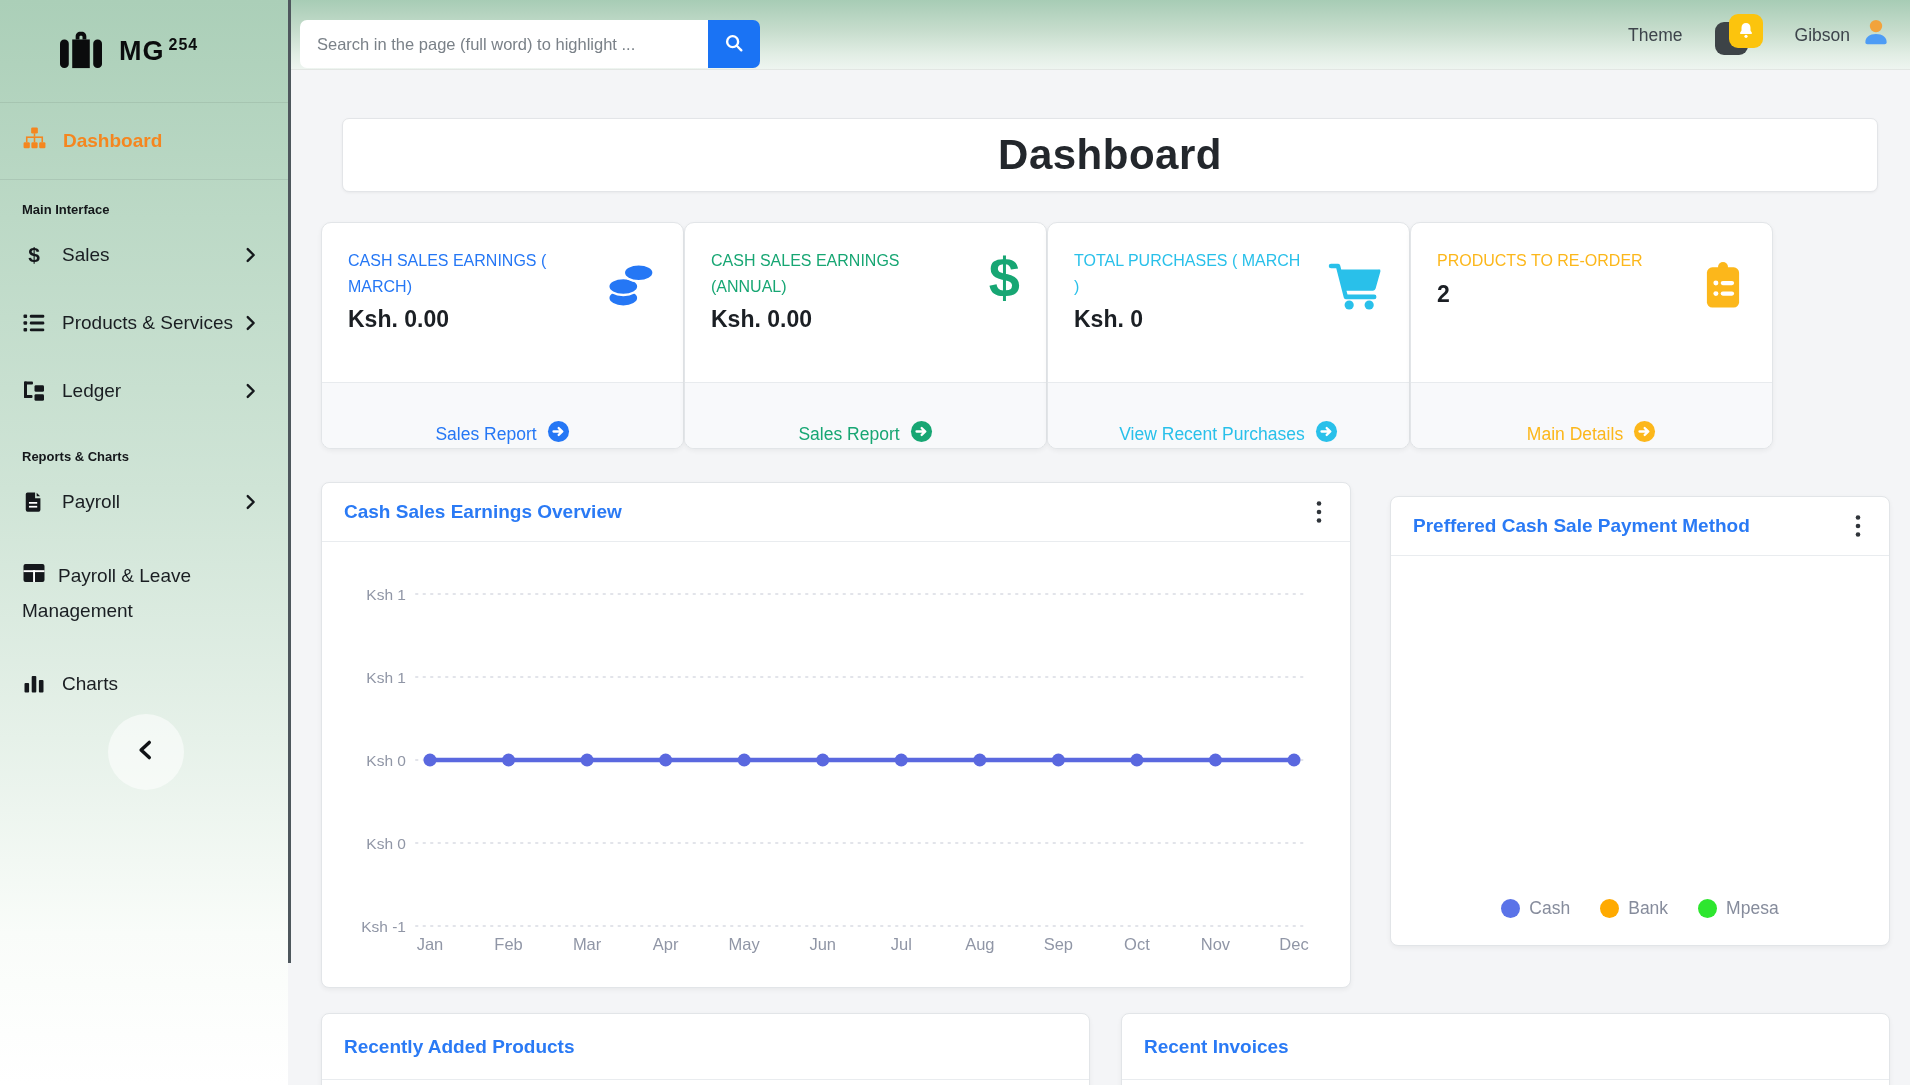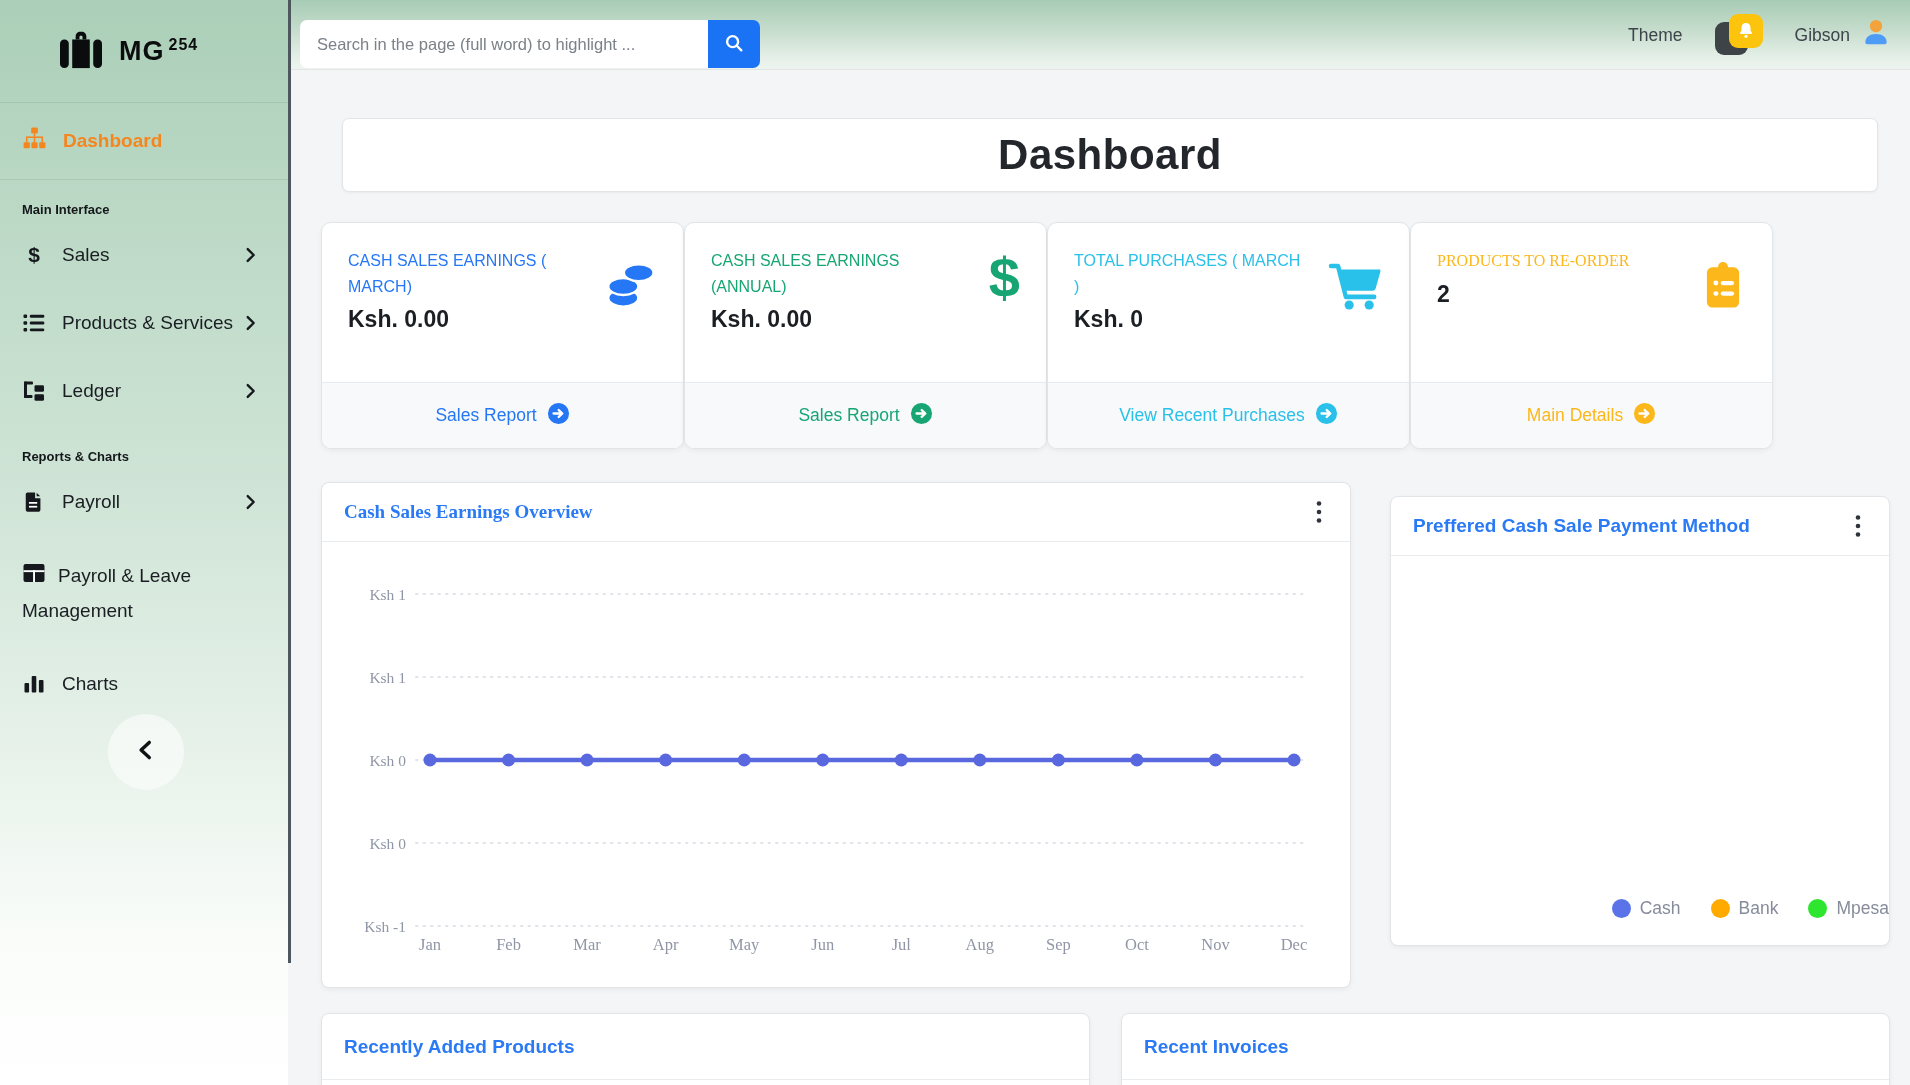--- a/index.html
+++ b/index.html
@@ -63,29 +63,29 @@
   .page-title { margin:0; font-size:42px; font-weight:700; color:#23272c; letter-spacing:.5px; }
   
   .stats-row { position:absolute; left:321px; top:222px; width:1818px; display:flex; }
   .stat-card { width:363px; background:#fff; border:1px solid #e2e5e8; border-radius:10px;
     box-shadow:0 2px 5px rgba(0,0,0,.05); overflow:hidden; }
   .stat-body { display:flex; justify-content:space-between; padding:25px 26px 20px; min-height:159px; }
   .stat-title { font-size:16px; line-height:1.6; max-width:235px; }
   .stat-value { font-size:23px; font-weight:700; color:#1b1f24; margin-top:7px; }
   .stat-icon { align-self:flex-start; margin-top:12px; }
   .stat-footer { background:#f8f9fb; border-top:1px solid #e8ebee; height:66px;
-    display:flex; align-items:center; justify-content:center; }
+    display:flex; align-items:flex-end; justify-content:center; }
   .stat-link { display:flex; align-items:center; gap:10px; font-size:17.5px; text-decoration:none; cursor:pointer; }
   .big-dollar { font-size:56px; font-weight:700; line-height:1; margin-top:2px; }
   
-  .chart-card { left:321px; top:482px; width:1030px; height:506px;font-family:Liberation Serif, serif; }
+  .chart-card { left:321px; top:482px; width:1030px; height:506px; }
   .pie-card { left:1390px; top:496px; width:500px; height:450px; }
   .chart-body { position:relative; width:100%; height:446px; }
   .pie-body { position:relative; width:100%; height:389px; }
-  .pie-legend { position:absolute; bottom:26px; left:0; width:100%; display:flex; justify-content:flex-end; gap:30px; }
+  .pie-legend { position:absolute; bottom:26px; left:0; width:100%; display:flex; justify-content:center; gap:30px; }
   .legend-item { display:flex; align-items:center; gap:9px; font-size:17.5px; color:#868c9c; }
   .legend-dot { width:19px; height:19px; border-radius:50%; display:inline-block; }
   
   .bottom-card { top:1013px; height:140px; }
   .bottom-card.left { left:321px; width:769px; }
   .bottom-card.right { left:1121px; width:769px; }
   .bottom-card .card-header { height:66px; }
 </style>
 </head>
 <body>
@@ -332,21 +332,21 @@
               <path d="M6.8 12h9M12.2 8.4l3.8 3.6-3.8 3.6" fill="none" stroke="#fff" stroke-width="2.4" stroke-linecap="round" stroke-linejoin="round"></path>
             </svg>
         </span>
       </a>
     </div>
   </article>
 
   <article class="stat-card">
     <div class="stat-body">
       <div>
-        <div class="stat-title" style="color: rgb(252, 183, 27); font-family: Liberation Serif, serif;">PRODUCTS TO RE-ORDER</div>
+        <div class="stat-title" style="color: rgb(252, 183, 27);">PRODUCTS TO RE-ORDER</div>
         <div class="stat-value">2</div>
       </div>
       <span class="stat-icon" style="color: rgb(252, 183, 27);">
         <svg viewBox="0 0 24 26" width="46" height="50" fill="currentColor">
           <circle cx="12" cy="3.6" r="2.6"></circle>
           <rect x="3.6" y="3.8" width="16.8" height="21" rx="2.8"></rect>
           <circle cx="8.3" cy="12" r="1.3" fill="#fff"></circle>
           <rect x="10.8" y="10.9" width="7" height="2.2" rx="1.1" fill="#fff"></rect>
           <circle cx="8.3" cy="17.5" r="1.3" fill="#fff"></circle>
           <rect x="10.8" y="16.4" width="7" height="2.2" rx="1.1" fill="#fff"></rect>

